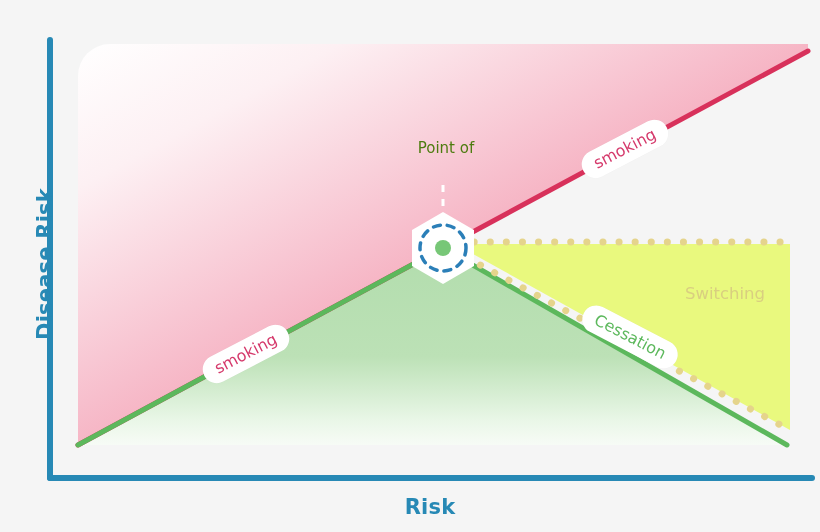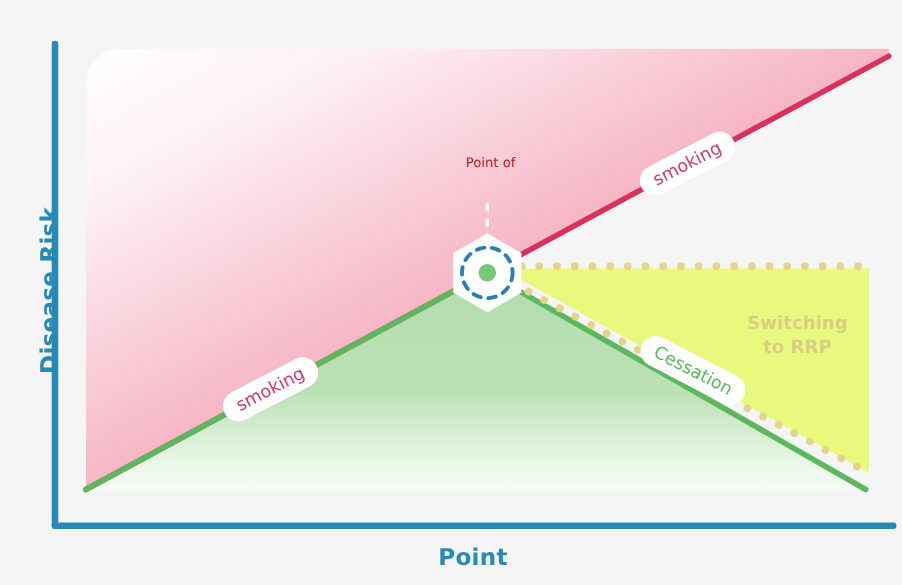--- a/index.html
+++ b/index.html
@@ -75,33 +75,33 @@
     left: 578px; top: 323px;
     transform: rotate(27.5deg);
     transform-origin: 50% 50%;
   }
   #poi-label {
     position: absolute;
     left: 381px;
     top: 139px;
     width: 130px;
     text-align: center;
-    color: #b91c1c;
-    font-size: 12px;
+    color: #4d7c0f;
+    font-size: 15px;
     line-height: 19px;
   }
   #rrp-label {
     position: absolute;
     left: 655px;
     top: 283px;
     width: 140px;
     text-align: center;
     color: #d9cf80;
     font-size: 16.5px;
-    font-weight: bold;
+    font-weight: normal;
     line-height: 22px;
   }
 </style>
 </head>
 <body>
 
 <div id="stage">
 
   <svg class="figure" viewBox="0 0 820 532">
     <defs>
@@ -155,30 +155,29 @@
     <circle cx="443" cy="248" r="23" fill="none" stroke="#2b7fb8" stroke-width="3.5" stroke-dasharray="7 7" stroke-linecap="round"></circle>
 
     <circle cx="443" cy="248" r="8" fill="#77c777"></circle>
 
     <line x1="50" y1="40" x2="50" y2="478" stroke="#2789b5" stroke-width="6" stroke-linecap="round"></line>
     <line x1="50" y1="478" x2="812" y2="478" stroke="#2789b5" stroke-width="6" stroke-linecap="round"></line>
   </svg>
 
   <div class="axis-label" id="ylabel">Disease Risk</div>
 
-  <div class="axis-label" id="xlabel">Point</div>
+  <div class="axis-label" id="xlabel">Risk</div>
 
   <div class="pill pill-smoking" id="pill-smoking-low">smoking</div>
 
   <div class="pill pill-smoking" id="pill-smoking-high">smoking</div>
 
   <div class="pill pill-cessation" id="pill-cessation">Cessation</div>
 
   <div id="poi-label">
     <div>Point of</div>
   </div>
 
   <div id="rrp-label">
     <div>Switching</div>
-    <div>to RRP</div>
   </div>
 
 </div>
 
 </body></html>

